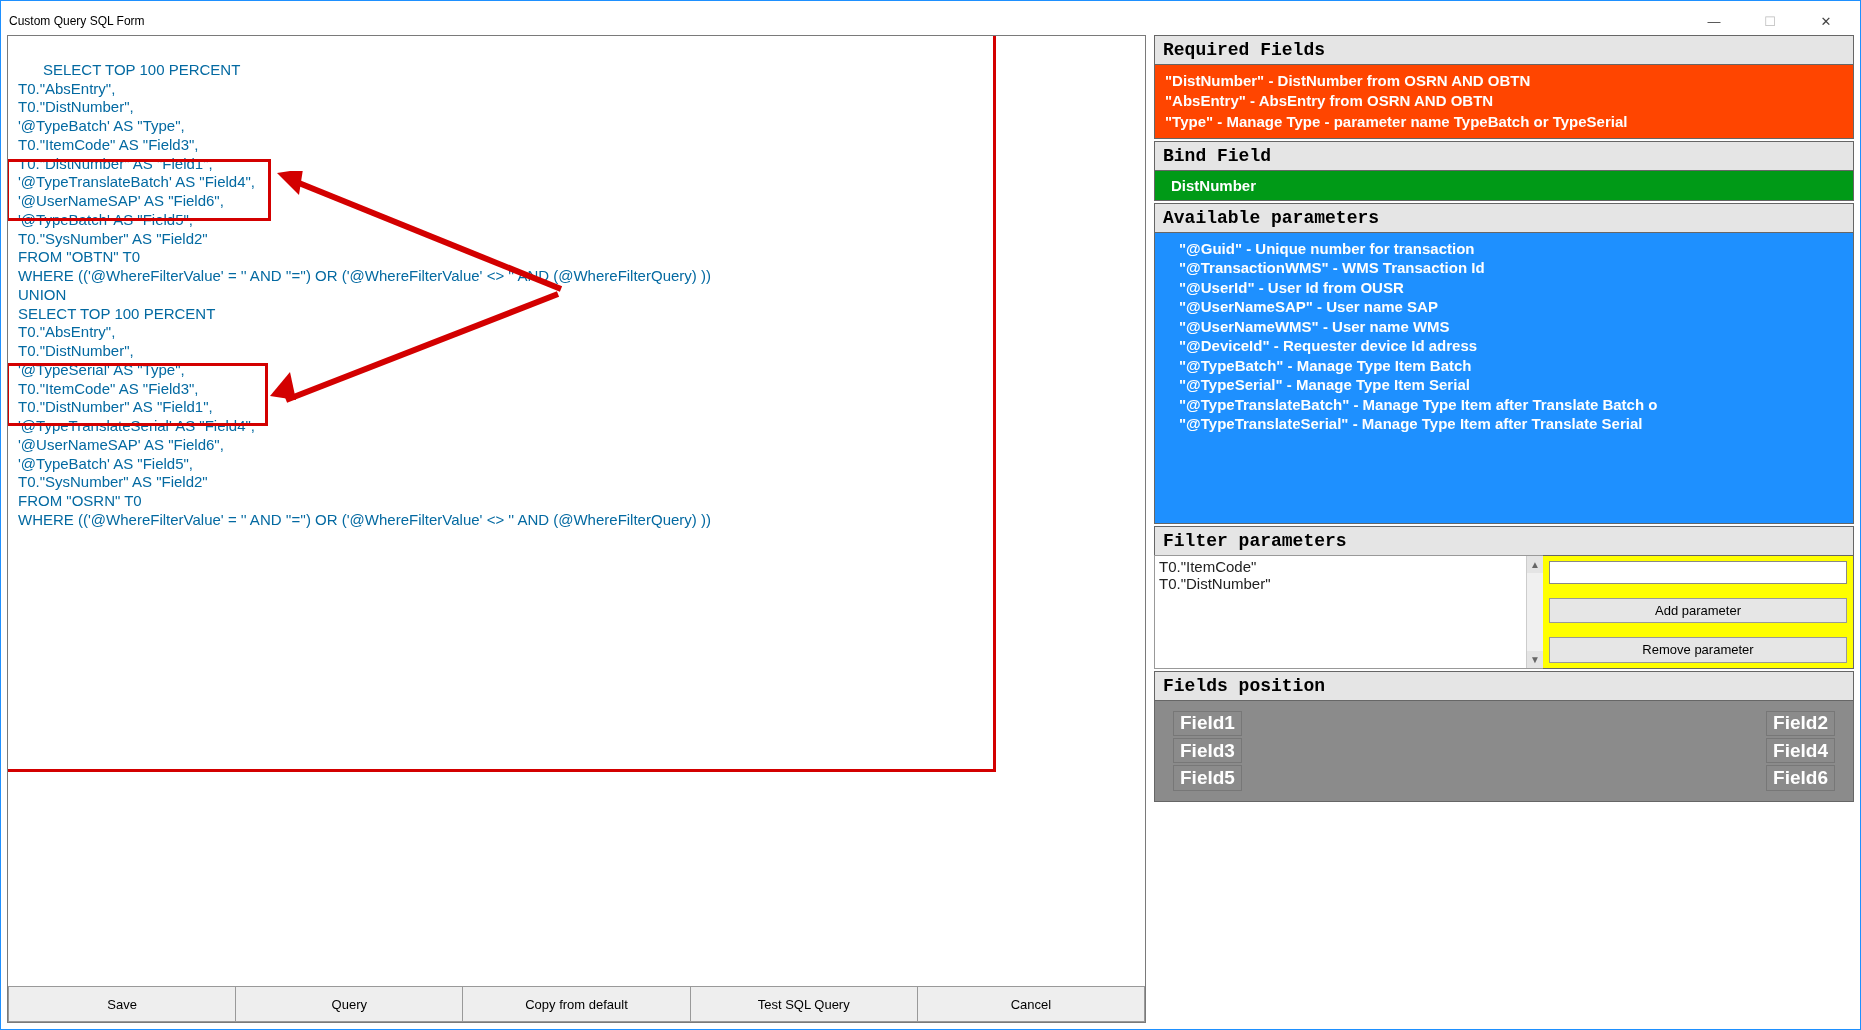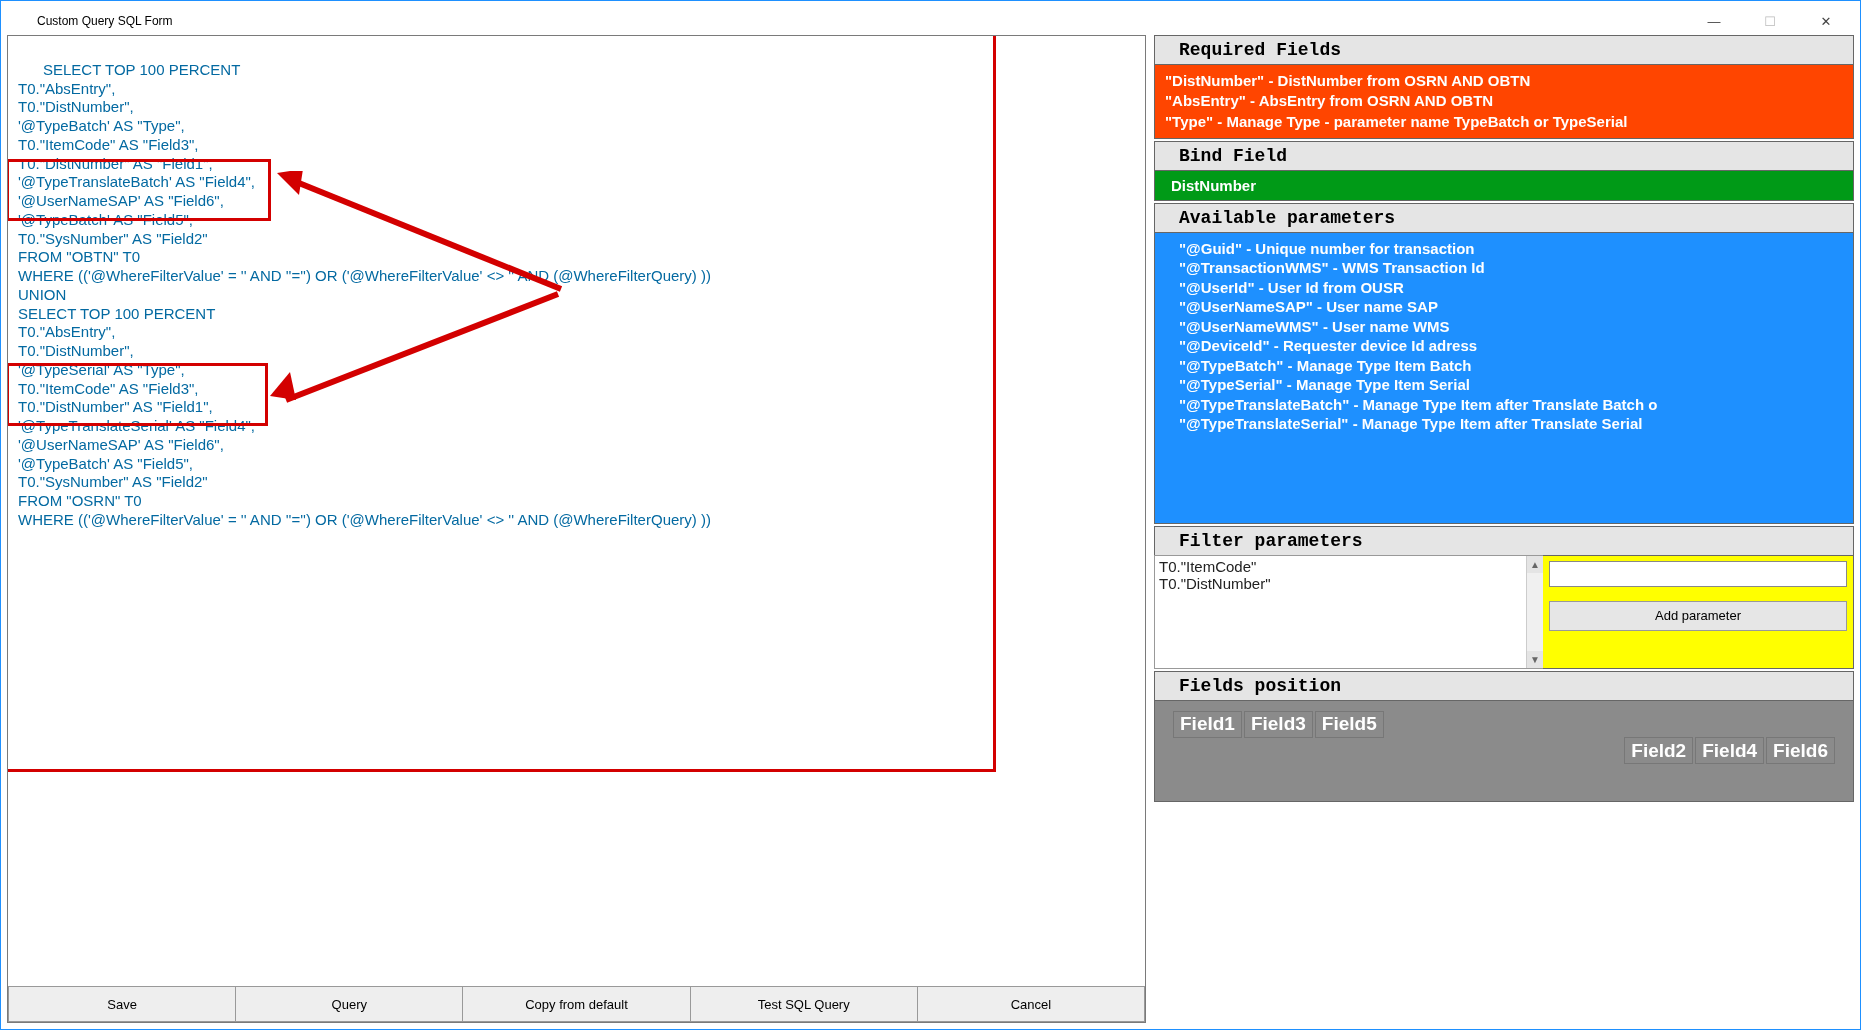--- a/index.html
+++ b/index.html
@@ -14,21 +14,20 @@
     border: 1px solid #1e90ff;
   }
   .titlebar {
     height: 28px;
     padding: 16px 8px 4px 8px;
     display: flex;
     align-items: center;
     justify-content: space-between;
     background: #fff;
     font-size: 12px;
-    margin-left: 28px;
   }
   .titlebar .win-buttons {
     display: flex;
     gap: 20px;
     margin-right: 8px;
   }
   .titlebar .win-btn {
     width: 36px;
     height: 20px;
     display: flex;
@@ -101,21 +100,21 @@
     border: 1px solid #666;
     display: flex;
     flex-direction: column;
     margin-bottom: 2px;
   }
   .panel-header {
     background: #e5e5e5;
     font-family: "Courier New", monospace;
     font-weight: bold;
     font-size: 18px;
-    padding: 4px 24px;
+    padding: 4px 8px;
     border-bottom: 1px solid #666;
   }
   .panel-body {
     padding: 6px 10px;
     font-size: 15px;
     font-weight: bold;
   }
   .panel-body.orange {
     background: #ff4500;
     color: #fff;
@@ -205,21 +204,21 @@
     padding: 10px 18px;
     display: flex;
     justify-content: space-between;
     color: #fff;
     font-weight: bold;
     font-size: 19px;
     height:100px;
   }
   .fields-panel .pos-col {
     display: flex;
-    flex-direction: row;
+    flex-direction: column;
     gap: 2px;
   }
   .fields-panel .pos-cell {
     background: #8b8b8b;
     border: 1px solid #777;
     padding: 0 6px;
     height: 27px;
     display: flex;
     align-items: center;
   }
@@ -327,20 +326,21 @@
           <textarea style="">T0."ItemCode"
 T0."DistNumber"</textarea>
           <div class="scrollbar">
             <div class="scroll-arrow">▲</div>
             <div class="scroll-arrow">▼</div>
           </div>
         </div>
         <div class="filter-right">
           <input type="text" value="" style="">
           <div class="pbtn">Add parameter</div>
+          <div class="pbtn">Remove parameter</div>
         </div>
       </div>
     </div>
 
     <div class="panel fields-panel">
       <div class="panel-header">Fields position</div>
       <div class="pos-body">
         <div class="pos-col">
           <div class="pos-cell">Field1</div>
           <div class="pos-cell">Field3</div>

